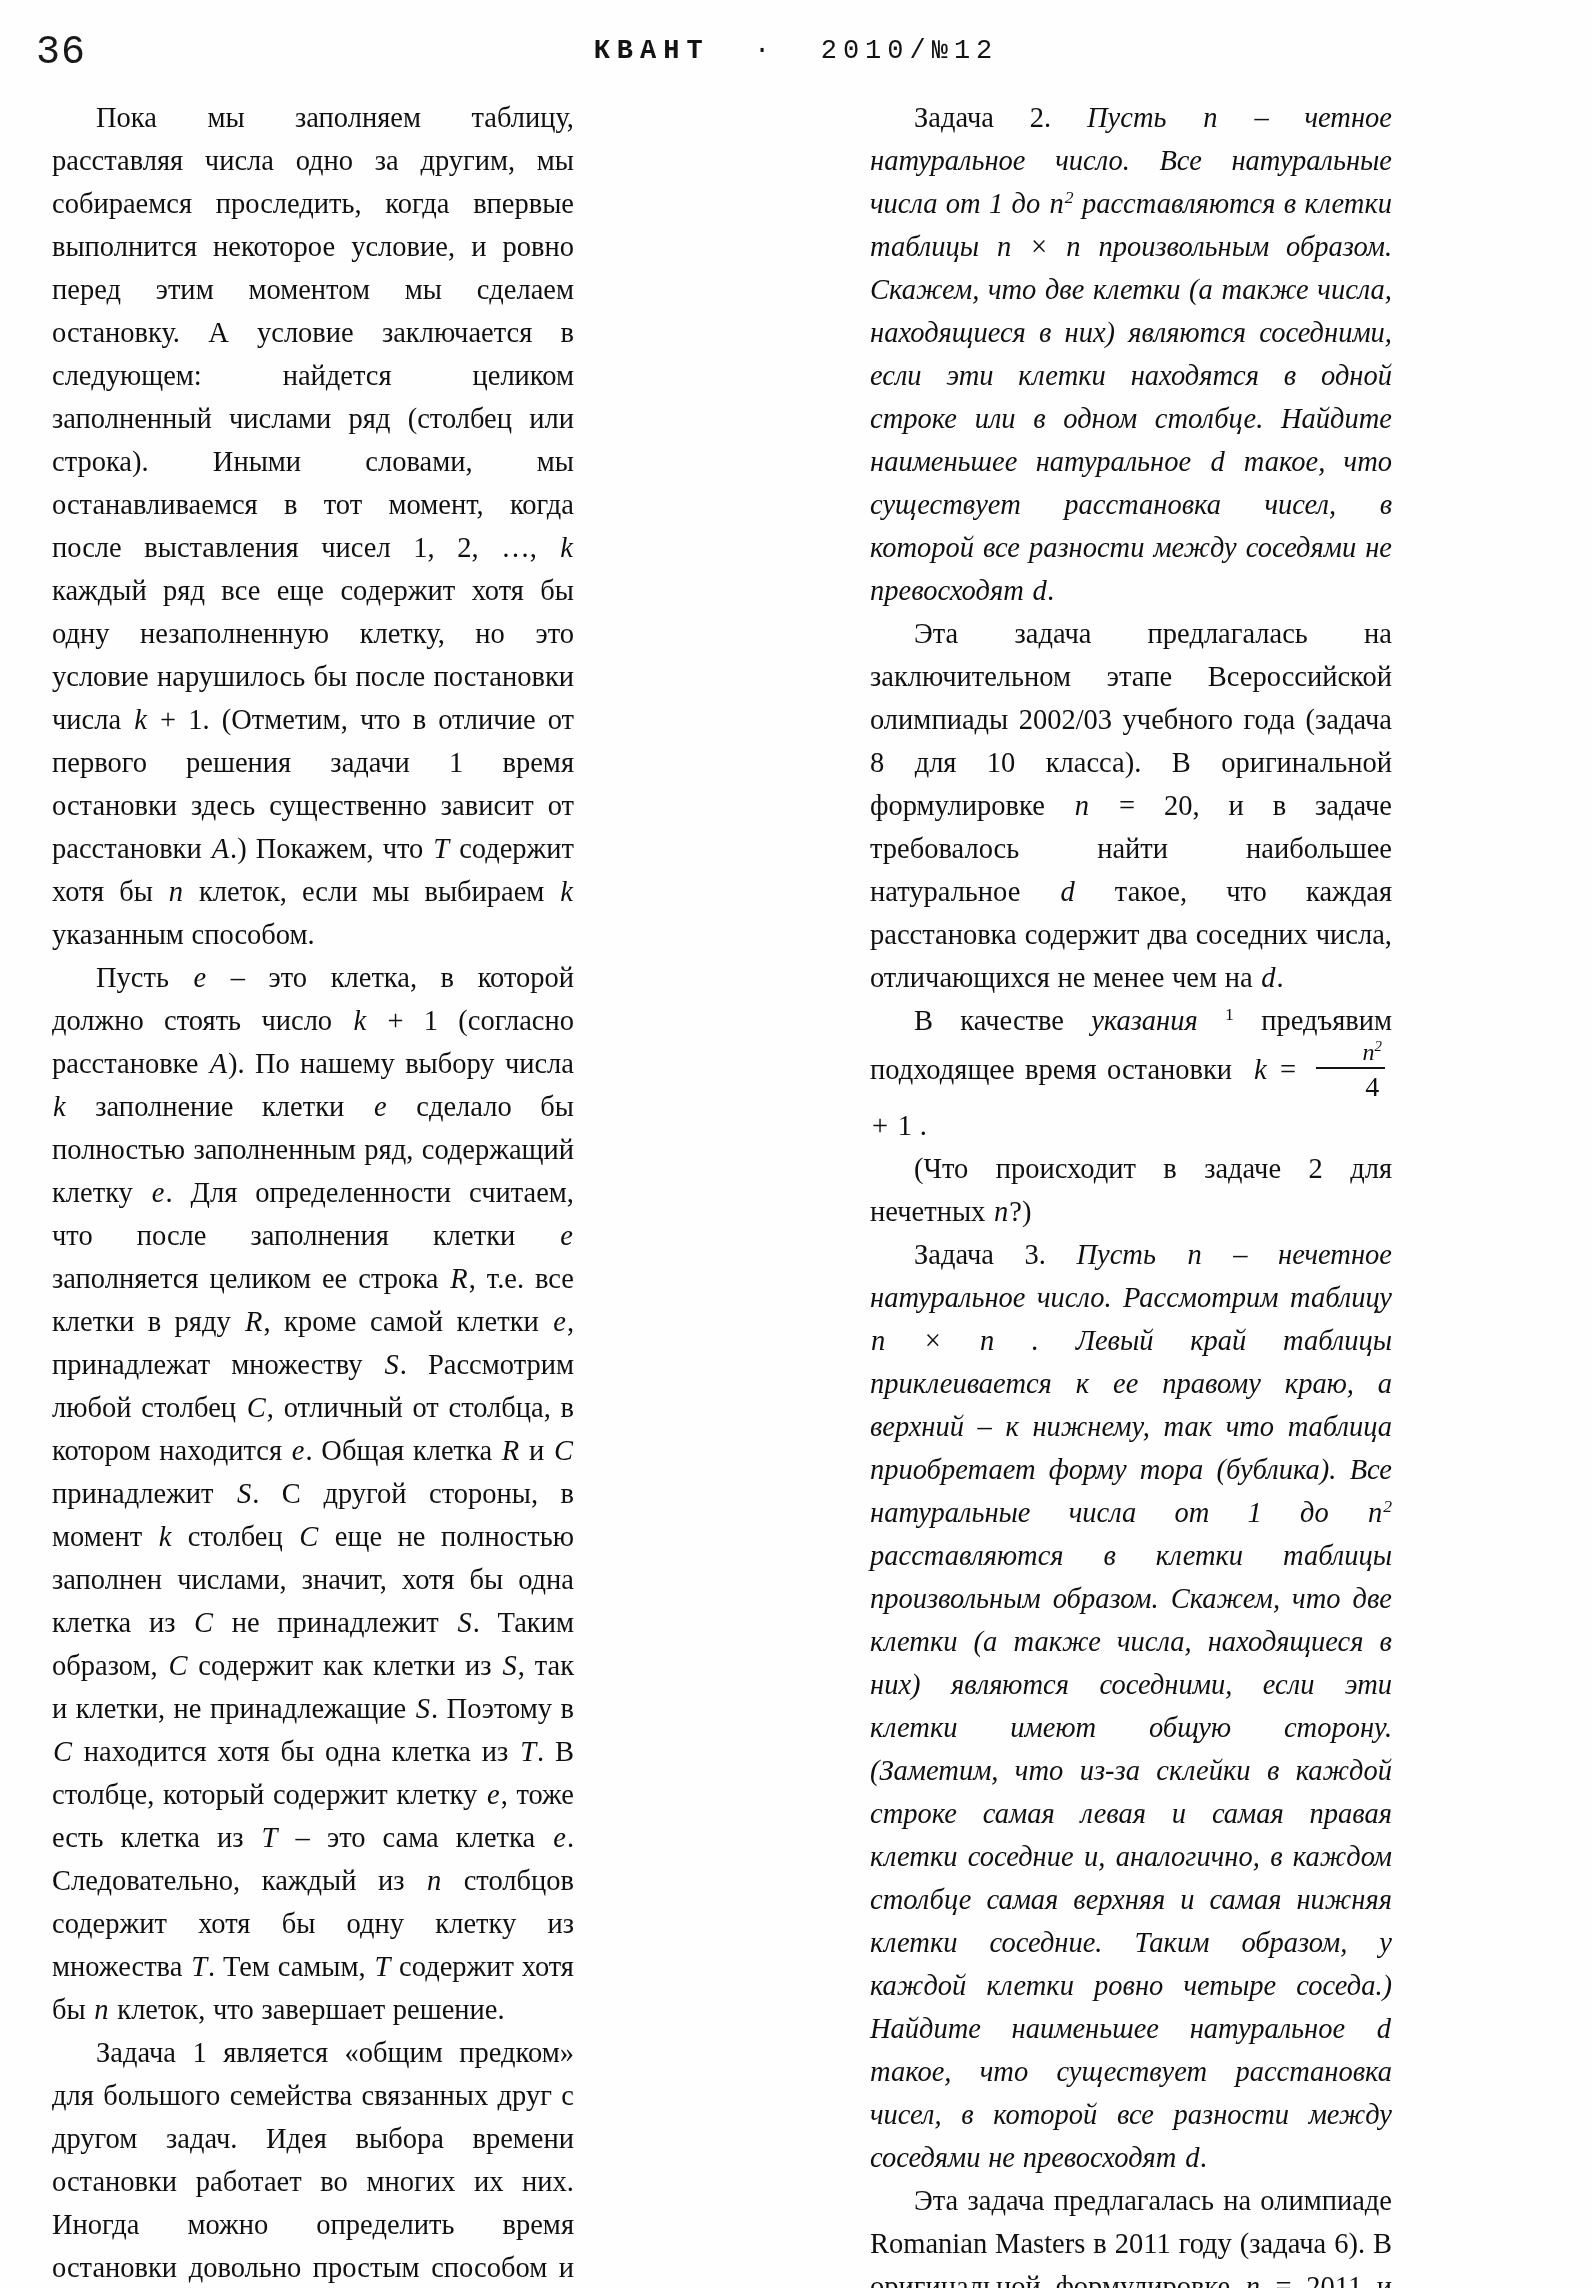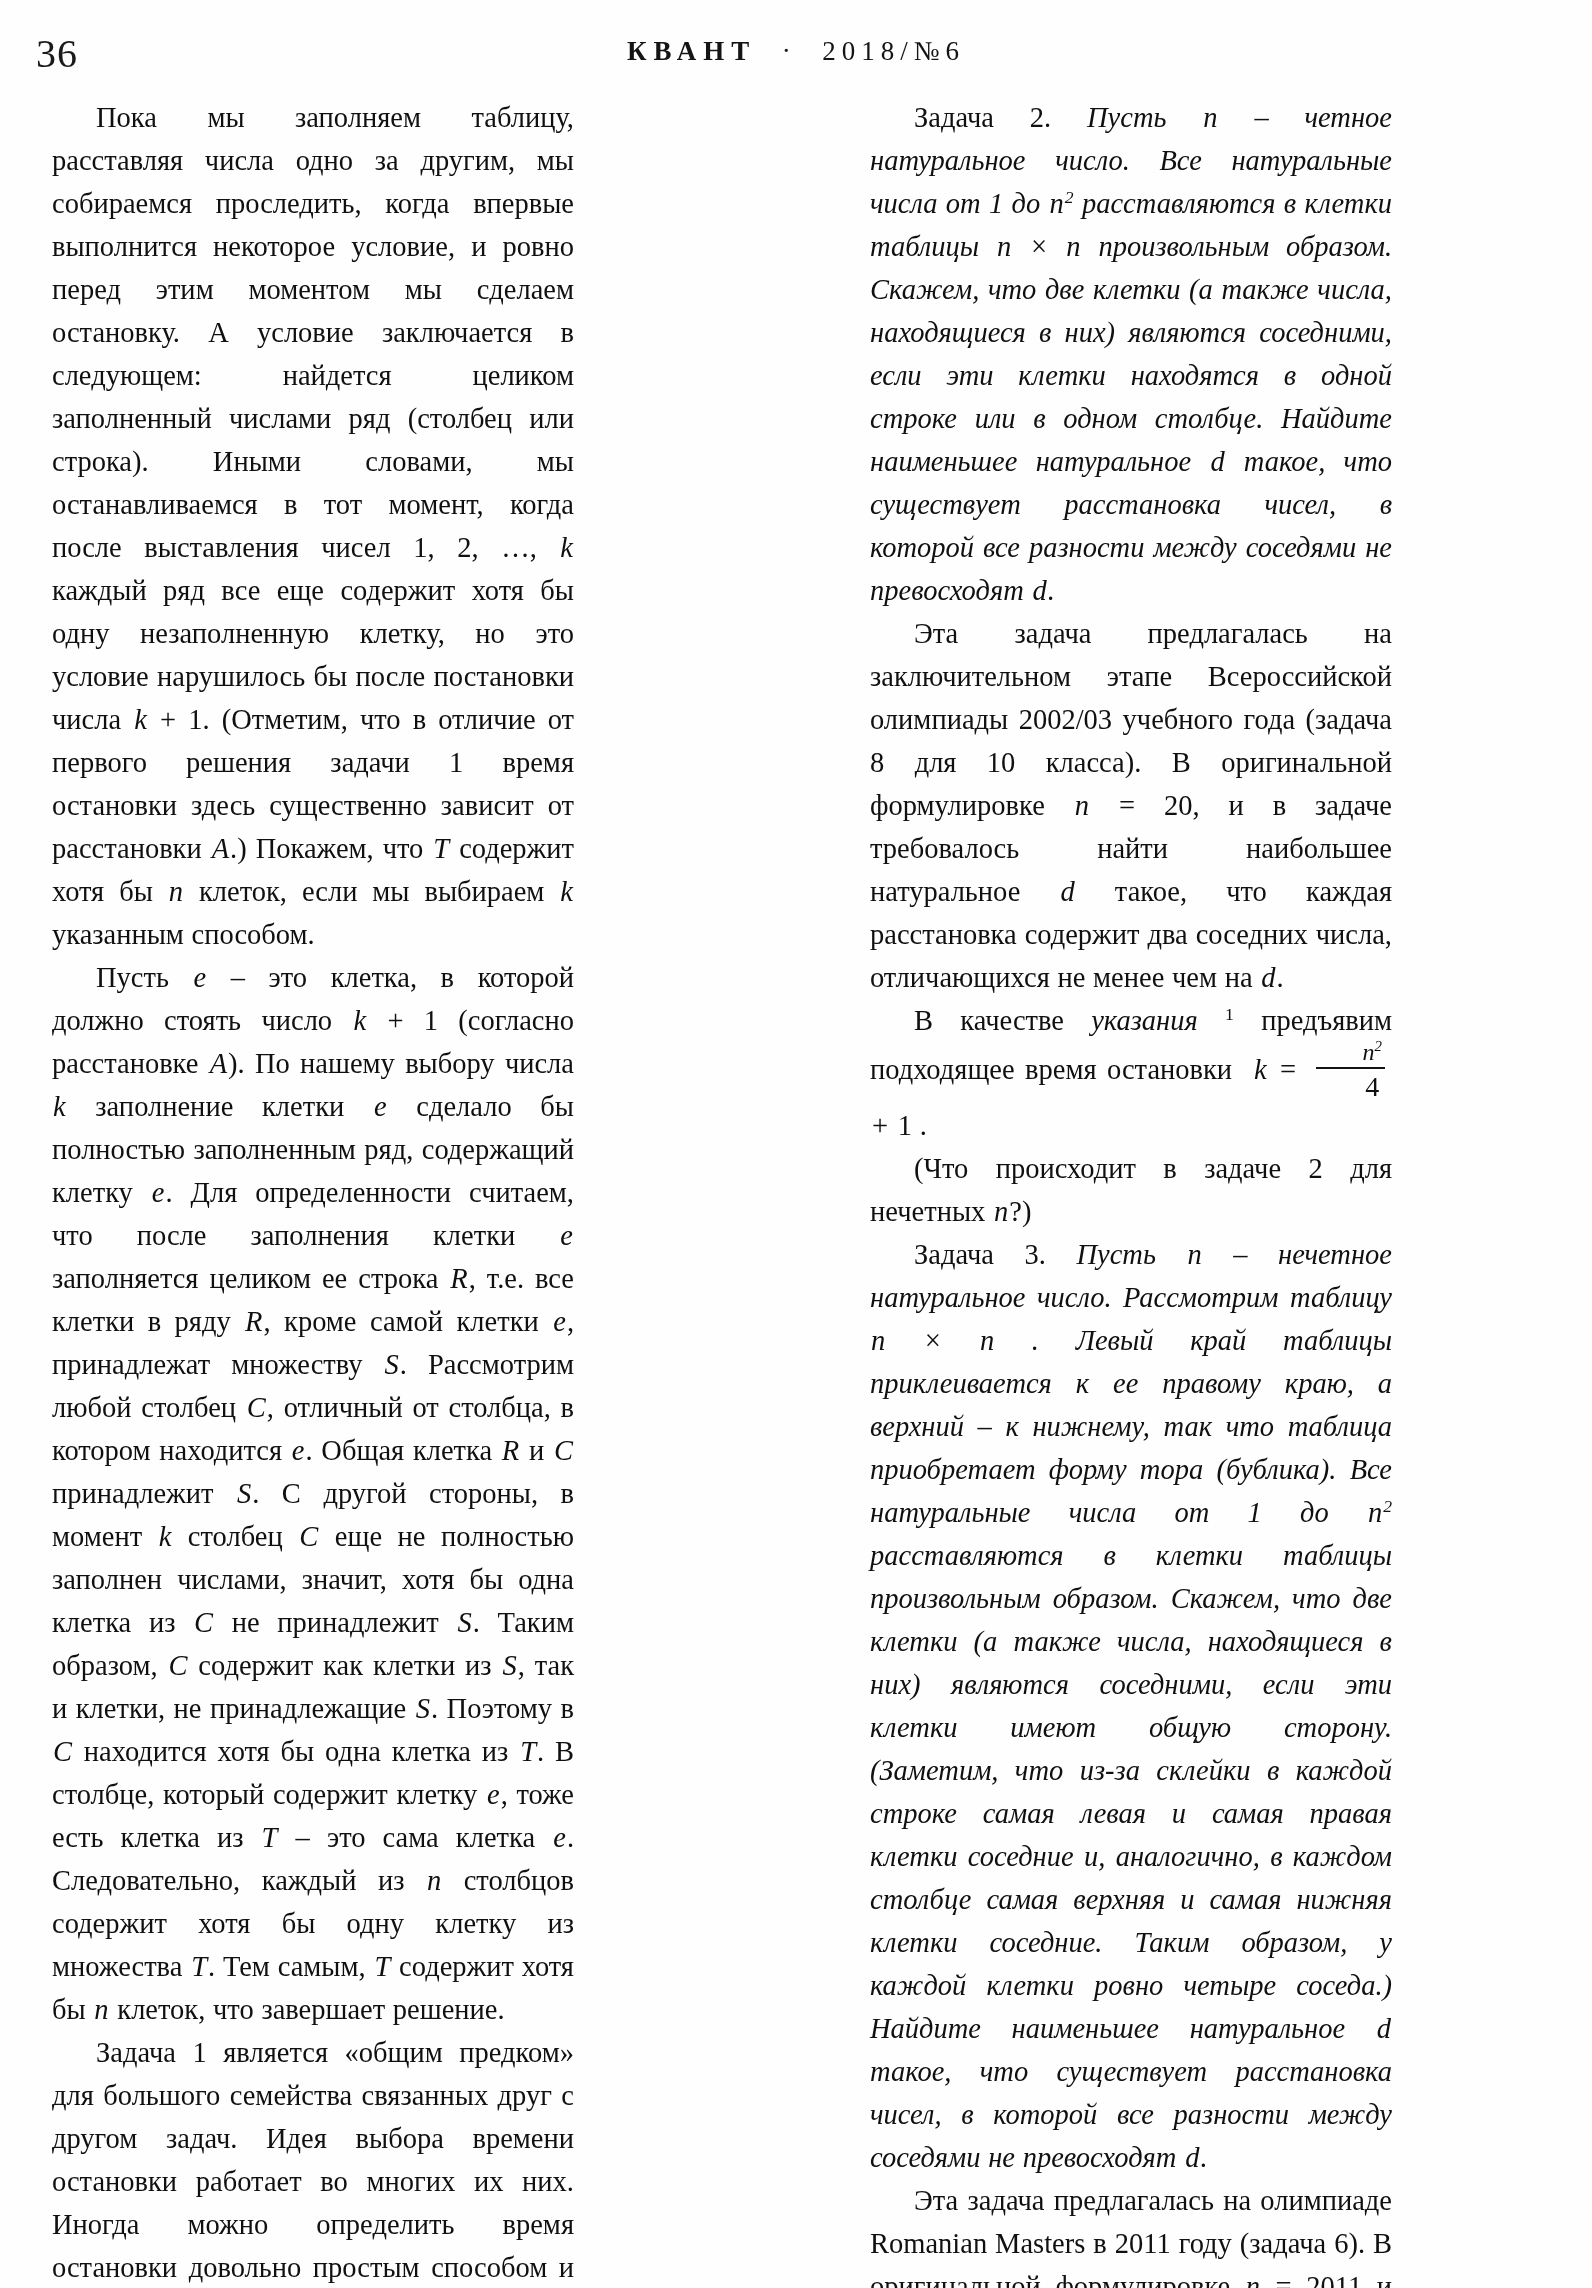--- a/index.html
+++ b/index.html
@@ -16,20 +16,21 @@
     font-family: "Liberation Serif", "DejaVu Serif", serif;
     color: #101010;
   }
   
   .runhead {
     position: absolute;
     left: 0;
     top: 24px;
     width: 1592px;
     height: 60px;
+    font-family: Liberation Mono, monospace;
   }
   .folio {
     position: absolute;
     left: 36px;
     top: 6px;
     font-size: 40px;
     letter-spacing: 1px;
     color: #1a1a1a;
   }
   .journal-title {
@@ -127,21 +128,21 @@
     line-height: 64px;
   }
 </style>
 </head>
 <body>
 
 <div class="page">
 
   <div class="runhead">
     <div class="folio">36</div>
-    <div class="journal-title"><span>КВАНТ</span><span class="sep">&nbsp;&nbsp;·&nbsp;&nbsp;</span><span class="issue">2018/№6</span></div>
+    <div class="journal-title"><span>КВАНТ</span><span class="sep">&nbsp;&nbsp;·&nbsp;&nbsp;</span><span class="issue">2010/№12</span></div>
   </div>
 
   <div class="columns">
 
     <div class="col col-left">
 
 
       <p class="tp">Пока мы заполняем таблицу, расставляя числа одно за другим, мы собираемся проследить, когда впервые выполнится некоторое условие, и ровно перед этим моментом мы сделаем остановку. А условие заключается в следующем: найдется целиком заполненный числами ряд (столбец или строка). Иными словами, мы останавливаемся в тот момент, когда после выставления чисел 1, 2,&nbsp;…, <span class="mv">k</span> каждый ряд все еще содержит хотя бы одну незаполненную клетку, но это условие нарушилось бы после постановки числа <span class="mv">k</span>&nbsp;+&nbsp;1. (Отметим, что в отличие от первого решения задачи 1 время остановки здесь существенно зависит от расстановки <span class="mv">A</span>.) Покажем, что <span class="mv">T</span> содержит хотя бы <span class="mv">n</span> клеток, если мы выбираем <span class="mv">k</span> указанным способом.</p>
 
       <p class="tp">Пусть <span class="mv">e</span> – это клетка, в которой должно стоять число <span class="mv">k</span>&nbsp;+&nbsp;1 (согласно расстановке <span class="mv">A</span>). По нашему выбору числа <span class="mv">k</span> заполнение клетки <span class="mv">e</span> сделало бы полностью заполненным ряд, содержащий клетку <span class="mv">e</span>. Для определенности считаем, что после заполнения клетки <span class="mv">e</span> заполняется целиком ее строка <span class="mv">R</span>, т.е. все клетки в ряду <span class="mv">R</span>, кроме самой клетки <span class="mv">e</span>, принадлежат множеству <span class="mv">S</span>. Рассмотрим любой столбец <span class="mv">C</span>, отличный от столбца, в котором находится <span class="mv">e</span>. Общая клетка <span class="mv">R</span> и <span class="mv">C</span> принадлежит <span class="mv">S</span>. С другой стороны, в момент <span class="mv">k</span> столбец <span class="mv">C</span> еще не полностью заполнен числами, значит, хотя бы одна клетка из <span class="mv">C</span> не принадлежит <span class="mv">S</span>. Таким образом, <span class="mv">C</span> содержит как клетки из <span class="mv">S</span>, так и клетки, не принадлежащие <span class="mv">S</span>. Поэтому в <span class="mv">C</span> находится хотя бы одна клетка из <span class="mv">T</span>. В столбце, который содержит клетку <span class="mv">e</span>, тоже есть клетка из <span class="mv">T</span> – это сама клетка <span class="mv">e</span>. Следовательно, каждый из <span class="mv">n</span> столбцов содержит хотя бы одну клетку из множества <span class="mv">T</span>. Тем самым, <span class="mv">T</span> содержит хотя бы <span class="mv">n</span> клеток, что завершает решение.</p>

